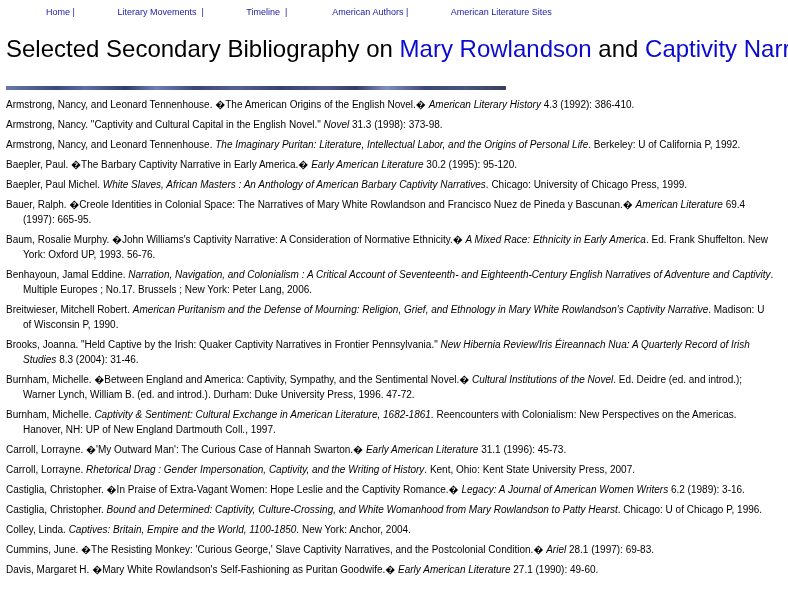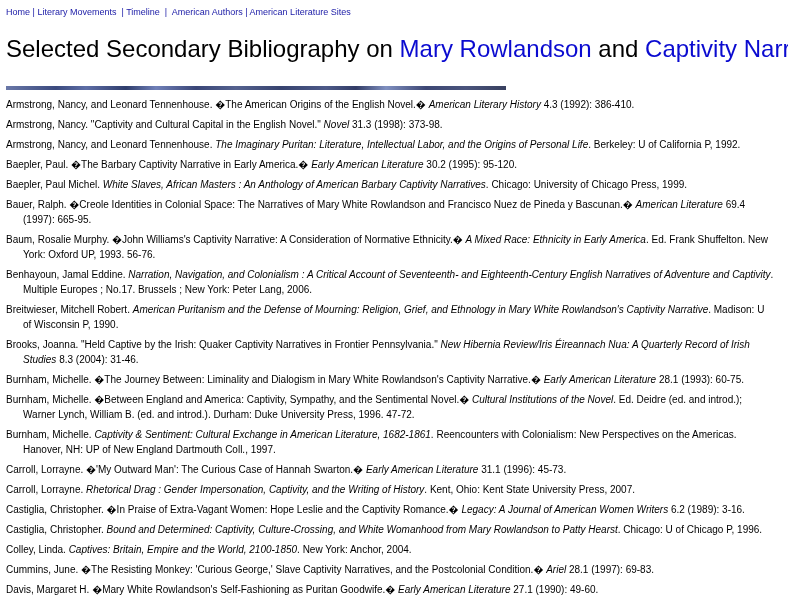--- a/index.html
+++ b/index.html
@@ -1,18 +1,18 @@
 <!DOCTYPE html>
 <html><head>
 <meta charset="utf-8">
 <style>
   html, body { margin: 0; padding: 0; background: #ffffff; }
   body { width: 788px; height: 600px; overflow: hidden; position: relative; font-family: "Liberation Sans", sans-serif; color: #000; }
   .nav { position: absolute; left: 6px; top: 7px; font-size: 9px; line-height: 11px; color: #000; white-space: nowrap; }
-  .nav a { color: #1a1aa6; text-decoration: none; }
+  .nav a { color: #1a1aa6; text-decoration: none; margin-left: 40px; }
   .nav .sep { color: #1a1aa6; }
   h1 { position: absolute; left: 6px; top: 36px; margin: 0; font-weight: normal; font-size: 24px; line-height: 26px; white-space: nowrap; }
   h1 .link { color: #0b0bd0; }
   .bar { position: absolute; left: 6px; top: 86px; width: 500px; height: 4px;
     background: linear-gradient(90deg, #6a78a8 0%, #3b4a7e 10%, #5e6ea6 16%, #2f3d6c 24%, #7080b8 30%, #3a4677 38%, #55628f 46%, #37436f 55%, #4d5a88 64%, #323c66 70%, #8090c0 76%, #3d4774 84%, #4a547c 92%, #38405f 100%); }
   .entries { position: absolute; left: 6px; top: 97px; width: 780px; font-size: 10px; line-height: 15px; }
   .entry { margin: 0 12px 5px 0; padding-left: 17px; text-indent: -17px; }
   .entry i { font-style: italic; }
 </style>
 </head>
@@ -38,23 +38,22 @@
     <p class="entry"><span>Armstrong, Nancy, and Leonard Tennenhouse. �The American Origins of the English Novel.� </span><i>American Literary History</i><span> 4.3 (1992): 386-410.</span></p>
     <p class="entry"><span>Armstrong, Nancy. "Captivity and Cultural Capital in the English Novel." </span><i>Novel</i><span> 31.3 (1998): 373-98.</span></p>
     <p class="entry"><span>Armstrong, Nancy, and Leonard Tennenhouse. </span><i>The Imaginary Puritan: Literature, Intellectual Labor, and the Origins of Personal Life</i><span>. Berkeley: U of California P, 1992.</span></p>
     <p class="entry"><span>Baepler, Paul. �The Barbary Captivity Narrative in Early America.� </span><i>Early American Literature</i><span> 30.2 (1995): 95-120.</span></p>
     <p class="entry"><span>Baepler, Paul Michel. </span><i>White Slaves, African Masters : An Anthology of American Barbary Captivity Narratives</i><span>. Chicago: University of Chicago Press, 1999.</span></p>
     <p class="entry"><span>Bauer, Ralph. �Creole Identities in Colonial Space: The Narratives of Mary White Rowlandson and Francisco Nuez de Pineda y Bascunan.� </span><i>American Literature</i><span> 69.4 (1997): 665-95.</span></p>
     <p class="entry"><span>Baum, Rosalie Murphy. �John Williams's Captivity Narrative: A Consideration of Normative Ethnicity.� </span><i>A Mixed Race: Ethnicity in Early America</i><span>. Ed. Frank Shuffelton. New York: Oxford UP, 1993. 56-76.</span></p>
     <p class="entry"><span>Benhayoun, Jamal Eddine. </span><i>Narration, Navigation, and Colonialism : A Critical Account of Seventeenth- and Eighteenth-Century English Narratives of Adventure and Captivity</i><span>. Multiple Europes ; No.17. Brussels ; New York: Peter Lang, 2006.</span></p>
     <p class="entry"><span>Breitwieser, Mitchell Robert. </span><i>American Puritanism and the Defense of Mourning: Religion, Grief, and Ethnology in Mary White Rowlandson's Captivity Narrative</i><span>. Madison: U of Wisconsin P, 1990.</span></p>
     <p class="entry"><span>Brooks, Joanna. "Held Captive by the Irish: Quaker Captivity Narratives in Frontier Pennsylvania." </span><i>New Hibernia Review/Iris Éireannach Nua: A Quarterly Record of Irish Studies</i><span> 8.3 (2004): 31-46.</span></p>
-    <p class="entry"><span>Burnham, Michelle. �The Journey Between: Liminality and Dialogism in Mary White Rowlandson's Captivity Narrative.� </span><i>Early American Literature</i><span> 28.1 (1993): 60-75.</span></p>
     <p class="entry"><span>Burnham, Michelle. �Between England and America: Captivity, Sympathy, and the Sentimental Novel.� </span><i>Cultural Institutions of the Novel</i><span>. Ed. Deidre (ed. and introd.); Warner Lynch, William B. (ed. and introd.). Durham: Duke University Press, 1996. 47-72.</span></p>
     <p class="entry"><span>Burnham, Michelle. </span><i>Captivity &amp; Sentiment: Cultural Exchange in American Literature, 1682-1861</i><span>.  Reencounters with Colonialism: New Perspectives on the Americas. Hanover, NH: UP of New England Dartmouth Coll., 1997.</span></p>
     <p class="entry"><span>Carroll, Lorrayne. �'My Outward Man': The Curious Case of Hannah Swarton.� </span><i>Early American Literature</i><span> 31.1 (1996): 45-73.</span></p>
     <p class="entry"><span>Carroll, Lorrayne. </span><i>Rhetorical Drag : Gender Impersonation, Captivity, and the Writing of History</i><span>. Kent, Ohio: Kent State University Press, 2007.</span></p>
     <p class="entry"><span>Castiglia, Christopher. �In Praise of Extra-Vagant Women: Hope Leslie and the Captivity Romance.� </span><i>Legacy: A Journal of American Women Writers</i><span> 6.2 (1989): 3-16.</span></p>
     <p class="entry"><span>Castiglia, Christopher. </span><i>Bound and Determined: Captivity, Culture-Crossing, and White Womanhood from Mary Rowlandson to Patty Hearst</i><span>. Chicago: U of Chicago P, 1996.</span></p>
-    <p class="entry"><span>Colley, Linda. </span><i>Captives: Britain, Empire and the World, 2100-1850</i><span>. New York: Anchor, 2004.</span></p>
+    <p class="entry"><span>Colley, Linda. </span><i>Captives: Britain, Empire and the World, 1100-1850</i><span>. New York: Anchor, 2004.</span></p>
     <p class="entry"><span>Cummins, June. �The Resisting Monkey: 'Curious George,' Slave Captivity Narratives, and the Postcolonial Condition.� </span><i>Ariel</i><span> 28.1 (1997): 69-83.</span></p>
     <p class="entry"><span>Davis, Margaret H. �Mary White Rowlandson's Self-Fashioning as Puritan Goodwife.� </span><i>Early American Literature</i><span> 27.1 (1990): 49-60.</span></p>
   </div>
 
 </body></html>

